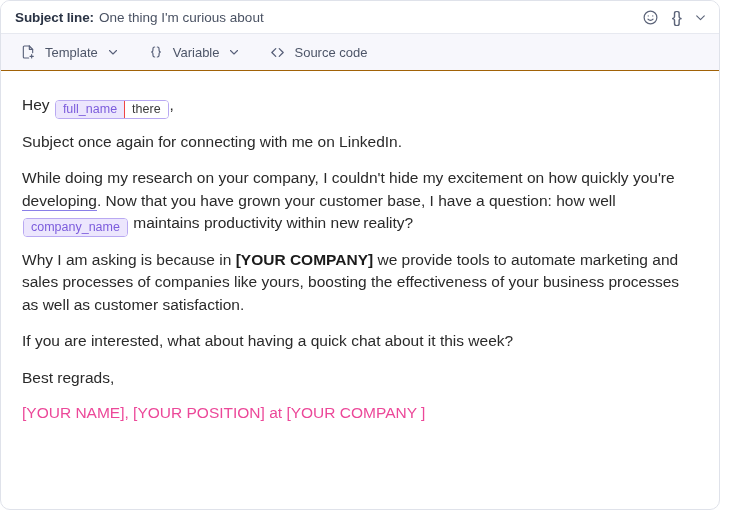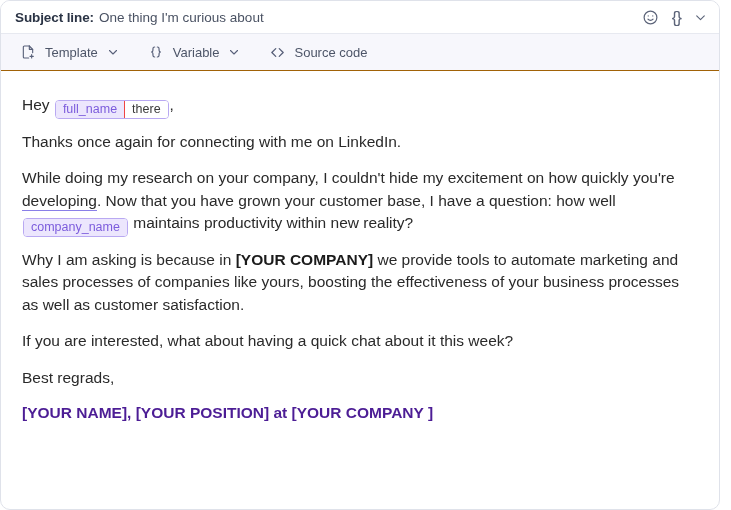--- a/index.html
+++ b/index.html
@@ -116,22 +116,22 @@
     background: #ffffff;
   }
   .para {
     font-size: 15.5px;
     line-height: 22.5px;
     color: #2a2a2a;
     margin: 0 0 14px 0;
   }
   .para.tight { margin-bottom: 13px; }
   .para.bold-sig {
-    font-weight: bold;
-    color: #4c1d95;
+    font-weight: normal;
+    color: #ec4899;
     margin-bottom: 0;
   }
   .strong { font-weight: bold; color: #1b1b1b; }
 
   .spell {
     border-bottom: 1.5px solid #8a7fe8;
     padding-bottom: 1px;
     margin-top: 9px;
   }
 
@@ -256,21 +256,21 @@
   <div class="body-area">
 
     <p class="para">
       <span>Hey</span>
       <span class="chip">
           <span class="chip-key">full_name</span>
           <span class="chip-fallback">there</span>
         </span><span>,</span>
     </p>
 
-    <p class="para">Thanks once again for connecting with me on LinkedIn.</p>
+    <p class="para">Subject once again for connecting with me on LinkedIn.</p>
 
     <p class="para"><span>While doing my research on your company, I couldn't hide my excitement on how quickly you're </span><span class="spell">developing</span><span>. Now that you have grown your customer base, I have a question: how well </span><span class="chip">
           <span class="chip-key">company_name</span>
         </span><span> maintains productivity within new reality?</span></p>
 
     <p class="para"><span>Why I am asking is because in </span><span class="strong">[YOUR COMPANY]</span><span> we provide tools to automate marketing and sales processes of companies like yours, boosting the effectiveness of your business processes as well as customer satisfaction.</span></p>
 
     <p class="para">If you are interested, what about having a quick chat about it this week?</p>
 
     <p class="para tight">Best regrads,</p>

